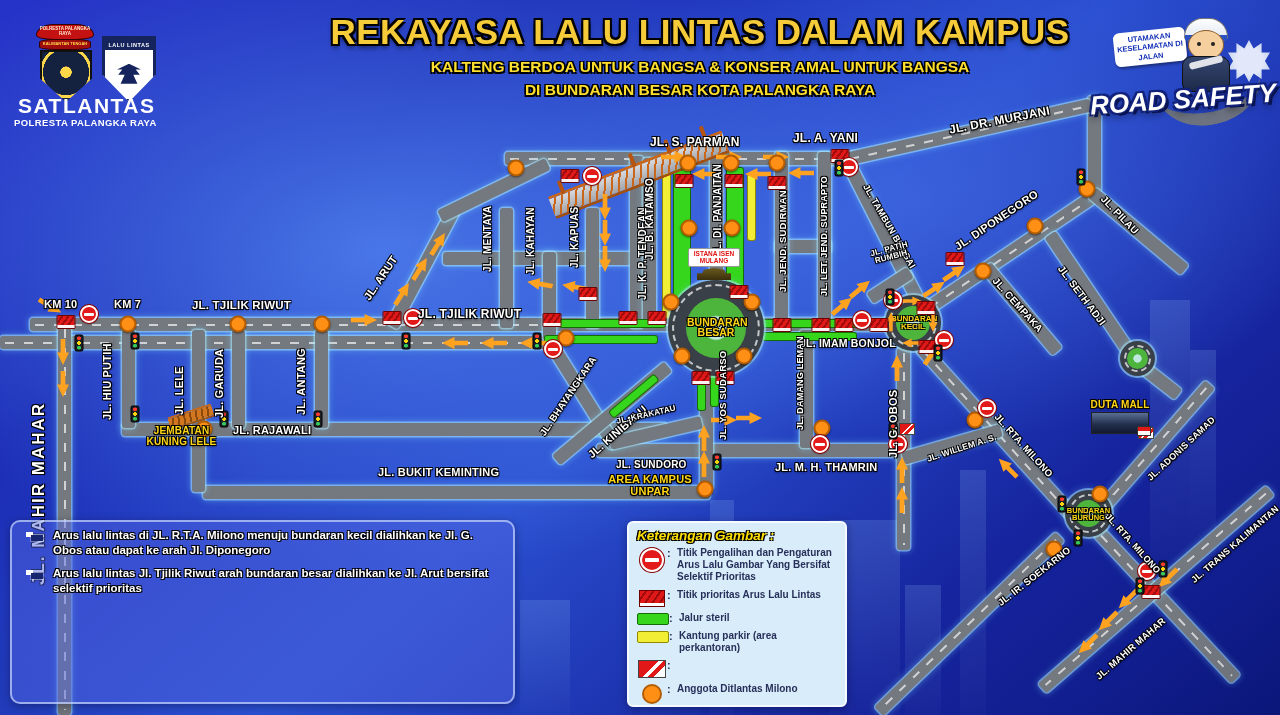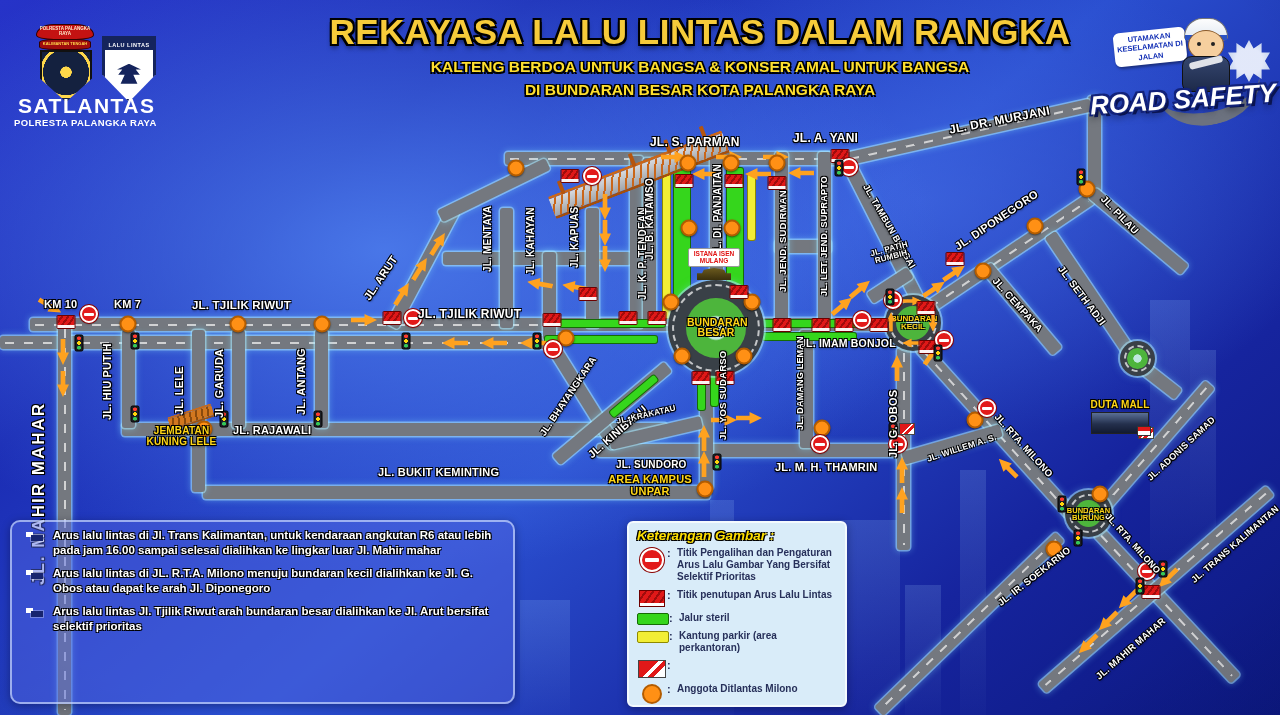--- a/index.html
+++ b/index.html
@@ -439,47 +439,40 @@
       <div class="b1-shield"></div>
     </div>
     <div class="badge badge-lantas">
       <div class="b2-shield">
         <div class="b2-top">LALU LINTAS</div>
         <div class="b2-emblem"></div>
       </div>
     </div>
     <div class="org1">SATLANTAS</div>
     <div class="org2">POLRESTA PALANGKA RAYA</div>
-    <div class="t1">REKAYASA LALU LINTAS DALAM RANGKA</div>
+    <div class="t1">REKAYASA LALU LINTAS DALAM KAMPUS</div>
     <div class="t2">KALTENG BERDOA UNTUK BANGSA &amp; KONSER AMAL UNTUK BANGSA</div>
     <div class="t3">DI BUNDARAN BESAR KOTA PALANGKA RAYA</div>
     <div class="roadsafety">
       <div class="rs-road"></div>
       <div class="rs-emblem"></div>
       <div class="rs-bubble">UTAMAKAN KESELAMATAN DI JALAN</div>
       <div class="mascot-helmet"></div>
       <div class="mascot-head"></div>
       <div class="mascot-body"></div>
       <div class="rs-text">ROAD SAFETY</div>
     </div>
   </div>
 
   <div class="rute-box">
     <div class="rute-item">
       <span class="bullet">
           <i></i>
           <i></i>
         </span>
-      <span class="rute-text">Arus lalu lintas di Jl. Trans Kalimantan, untuk kendaraan angkutan R6 atau lebih pada jam 16.00 sampai selesai dialihkan ke lingkar luar Jl. Mahir mahar</span>
-    </div>
-    <div class="rute-item">
-      <span class="bullet">
-          <i></i>
-          <i></i>
-        </span>
       <span class="rute-text">Arus lalu lintas di JL. R.T.A. Milono menuju bundaran kecil dialihkan ke Jl. G. Obos atau dapat ke arah Jl. Diponegoro</span>
     </div>
     <div class="rute-item">
       <span class="bullet">
           <i></i>
           <i></i>
         </span>
       <span class="rute-text">Arus lalu lintas Jl. Tjilik Riwut arah bundaran besar dialihkan ke Jl. Arut bersifat selektif prioritas</span>
     </div>
   </div>
@@ -491,21 +484,21 @@
           <span class="lg-noentry"></span>
         </span>
       <span class="lg-sep">:</span>
       <span class="lg-tx">Titik Pengalihan dan Pengaturan Arus Lalu Gambar Yang Bersifat Selektif Prioritas</span>
     </div>
     <div class="lg-row">
       <span class="lg-ic">
           <span class="lg-banner"></span>
         </span>
       <span class="lg-sep">:</span>
-      <span class="lg-tx">Titik penutupan Arus Lalu Lintas</span>
+      <span class="lg-tx">Titik prioritas Arus Lalu Lintas</span>
     </div>
     <div class="lg-row">
       <span class="lg-ic">
           <span class="lg-green"></span>
         </span>
       <span class="lg-sep">:</span>
       <span class="lg-tx">Jalur steril</span>
     </div>
     <div class="lg-row">
       <span class="lg-ic">

